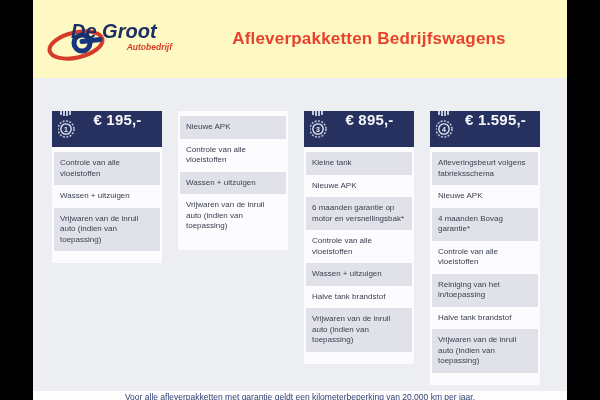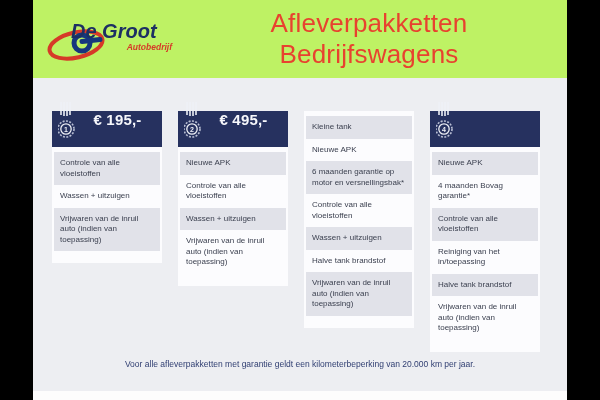--- a/index.html
+++ b/index.html
@@ -4,23 +4,23 @@
 <style>
   * { margin:0; padding:0; box-sizing:border-box; }
   html,body { width:600px; height:400px; font-family:"Liberation Sans", sans-serif; }
   .stage { position:relative; width:600px; height:400px; background:#ffffff; overflow:hidden; }
   .letterbox { position:absolute; top:0; width:33px; height:400px; background:#000; }
   .letterbox.left { left:0; }
   .letterbox.right { right:0; }
   .content { position:absolute; left:33px; top:0; width:534px; height:400px; background:#fdfdfd; }
 
   
-  .header { height:78px; display:flex; align-items:center; background:#bef264; }
+  .header { height:78px; display:flex; align-items:center; background:#fef9c3; }
   .logo { width:132px; margin-left:14px; flex:0 0 auto; }
-  .page-title { flex:1; text-align:center; color:#e8422f; font-size:26px; font-weight:normal; letter-spacing:0.2px; padding-right:8px; }
+  .page-title { flex:1; text-align:center; color:#e8422f; font-size:17px; font-weight:bold; letter-spacing:0.2px; padding-right:8px; }
 
   
   .panel { position:absolute; top:78px; left:0; width:534px; height:313px; background:#edeef2; padding:33px 19px 0 19px; }
   .columns { display:flex; gap:16px; }
   .package-card { width:110px; flex:0 0 auto; }
   .card-header { position:relative; height:36px; background:#26315f; display:flex; align-items:flex-start; padding-left:6px; }
   .medal { margin-top:-9px; flex:0 0 auto; }
   .price { flex:1; text-align:center; color:#f6f7fb; font-weight:bold; font-size:15px; letter-spacing:0.2px; padding-right:2px; white-space:nowrap; }
   .rows { background:#fcfcfe; padding:5px 2px 12px 2px; }
   .row { font-size:8px; line-height:10.5px; color:#3c4150; padding:6px 4px 6px 6px; }
@@ -76,43 +76,43 @@
             <span class="price">€ 195,-</span>
           </div>
           <div class="rows">
             <div class="row">Controle van alle vloeistoffen</div>
             <div class="row">Wassen + uitzuigen</div>
             <div class="row">Vrijwaren van de inruil auto (indien van toepassing)</div>
           </div>
         </div>
 
         <div class="package-card">
+          <div class="rows">
+            <div class="row">Nieuwe APK</div>
+            <div class="row">Controle van alle vloeistoffen</div>
+            <div class="row">Wassen + uitzuigen</div>
+            <div class="row">Vrijwaren van de inruil auto (indien van toepassing)</div>
+          </div>
+        </div>
+
+        <div class="package-card">
           <div class="card-header">
             <svg class="medal" width="17" height="40" viewBox="0 0 17 40">
               <g stroke="#eef0f6" stroke-width="1.6">
                 <line x1="3" y1="0" x2="3" y2="13"></line>
                   <line x1="6" y1="0" x2="6" y2="14"></line>
                 <line x1="9" y1="0" x2="9" y2="14"></line>
                   <line x1="12" y1="0" x2="12" y2="13"></line>
               </g>
               <circle cx="8" cy="27" r="8" fill="none" stroke="#b9bfd4" stroke-width="1.6" stroke-dasharray="2 1.4"></circle>
               <circle cx="8" cy="27" r="5.2" fill="none" stroke="#eef0f6" stroke-width="1.3"></circle>
-              <text x="8" y="30" text-anchor="middle" font-size="7" font-weight="bold" fill="#eef0f6" font-family="Liberation Sans, sans-serif">2</text>
+              <text x="8" y="30" text-anchor="middle" font-size="7" font-weight="bold" fill="#eef0f6" font-family="Liberation Sans, sans-serif">3</text>
             </svg>
-            <span class="price">€ 495,-</span>
+            <span class="price">€ 895,-</span>
           </div>
-          <div class="rows">
-            <div class="row">Nieuwe APK</div>
-            <div class="row">Controle van alle vloeistoffen</div>
-            <div class="row">Wassen + uitzuigen</div>
-            <div class="row">Vrijwaren van de inruil auto (indien van toepassing)</div>
-          </div>
-        </div>
-
-        <div class="package-card">
           <div class="rows">
             <div class="row">Kleine tank</div>
             <div class="row">Nieuwe APK</div>
             <div class="row">6 maanden garantie op motor en versnellingsbak*</div>
             <div class="row">Controle van alle vloeistoffen</div>
             <div class="row">Wassen + uitzuigen</div>
             <div class="row">Halve tank brandstof</div>
             <div class="row">Vrijwaren van de inruil auto (indien van toepassing)</div>
           </div>
         </div>
@@ -123,22 +123,24 @@
               <g stroke="#eef0f6" stroke-width="1.6">
                 <line x1="3" y1="0" x2="3" y2="13"></line>
                   <line x1="6" y1="0" x2="6" y2="14"></line>
                 <line x1="9" y1="0" x2="9" y2="14"></line>
                   <line x1="12" y1="0" x2="12" y2="13"></line>
               </g>
               <circle cx="8" cy="27" r="8" fill="none" stroke="#b9bfd4" stroke-width="1.6" stroke-dasharray="2 1.4"></circle>
               <circle cx="8" cy="27" r="5.2" fill="none" stroke="#eef0f6" stroke-width="1.3"></circle>
               <text x="8" y="30" text-anchor="middle" font-size="7" font-weight="bold" fill="#eef0f6" font-family="Liberation Sans, sans-serif">4</text>
             </svg>
+            <span class="price">€ 1.595,-</span>
           </div>
           <div class="rows">
+            <div class="row">Afleveringsbeurt volgens fabrieksschema</div>
             <div class="row">Nieuwe APK</div>
             <div class="row">4 maanden Bovag garantie*</div>
             <div class="row">Controle van alle vloeistoffen</div>
             <div class="row">Reiniging van het in/toepassing</div>
             <div class="row">Halve tank brandstof</div>
             <div class="row">Vrijwaren van de inruil auto (indien van toepassing)</div>
           </div>
         </div>
 
       </div>

